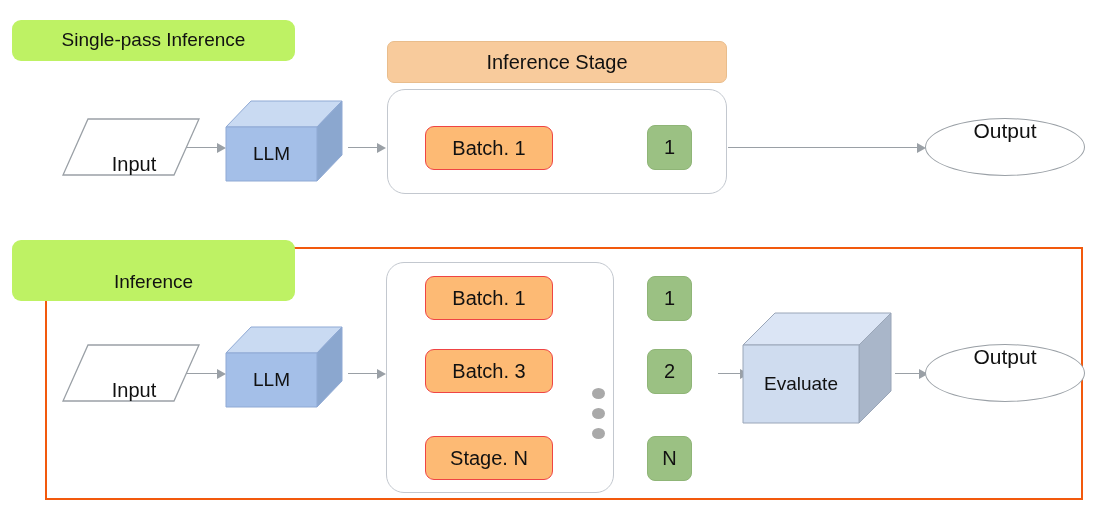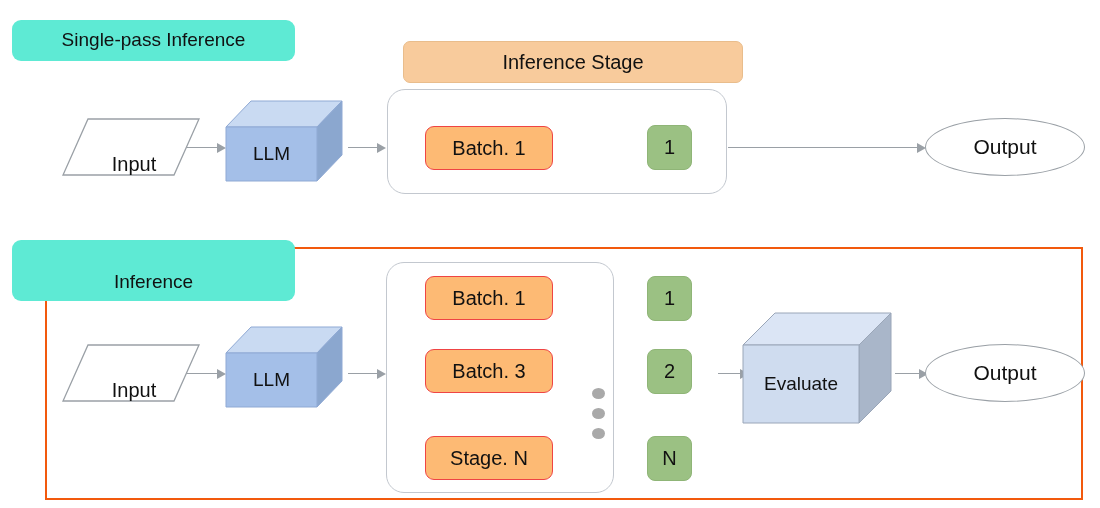--- a/index.html
+++ b/index.html
@@ -5,33 +5,33 @@
   html,body{margin:0;padding:0;background:#ffffff;}
   body{
     width:1100px;height:508px;position:relative;overflow:hidden;
     font-family:"Liberation Sans","DejaVu Sans",sans-serif;
     color:#0d0d0d;
   }
   .stage{position:absolute;left:0;top:0;width:1100px;height:508px;}
 
   
   .badge-orange{
-    position:absolute;background:#5eead4;border-radius:9px;
+    position:absolute;background:#bef264;border-radius:9px;
     display:flex;align-items:center;justify-content:center;
     text-align:center;color:#111111;font-size:19px;line-height:1.18;
     box-sizing:border-box;z-index:40;
   }
   #badge-single{left:12px;top:20px;width:283px;height:41px;}
   #badge-parallel{left:12px;top:240px;width:283px;height:61px;padding:0 10px;}
 
   
   .header-peach{
     position:absolute;background:#f8cb9c;border:1px solid #e9bd8c;border-radius:7px;
     display:flex;align-items:center;justify-content:center;
-    font-size:20px;color:#111;box-sizing:border-box;z-index:20;margin-left:16px;
+    font-size:20px;color:#111;box-sizing:border-box;z-index:20;
   }
   #inference-stage-header{left:387px;top:41px;width:340px;height:42px;}
 
   
   .panel-white{
     position:absolute;background:#ffffff;border:1.6px solid #c3c8cf;border-radius:18px;
     box-sizing:border-box;z-index:15;
   }
   #panel-row1{left:387px;top:89px;width:340px;height:105px;}
   #panel-row2{left:386px;top:262px;width:228px;height:231px;}
@@ -66,21 +66,21 @@
   .cube{position:absolute;z-index:25;}
   .cube svg{display:block;}
   .cube span{
     position:absolute;display:flex;align-items:center;justify-content:center;
     font-size:19px;color:#111;box-sizing:border-box;
   }
 
   
   .ellipse{
     position:absolute;border:1.4px solid #9aa0a6;border-radius:50%;background:#ffffff;
-    display:flex;align-items:center;justify-content:center;
+    display:flex;justify-content:center;
     font-size:21px;color:#111;box-sizing:border-box;z-index:30;
   }
 
   
   .arrow{position:absolute;z-index:18;}
   .arrow .shaft{position:absolute;background:#9aa0a6;height:1.4px;top:0;left:0;}
   .arrow .head{
     position:absolute;width:0;height:0;top:-4px;
     border-top:5px solid transparent;border-bottom:5px solid transparent;
     border-left:9px solid #9aa0a6;

